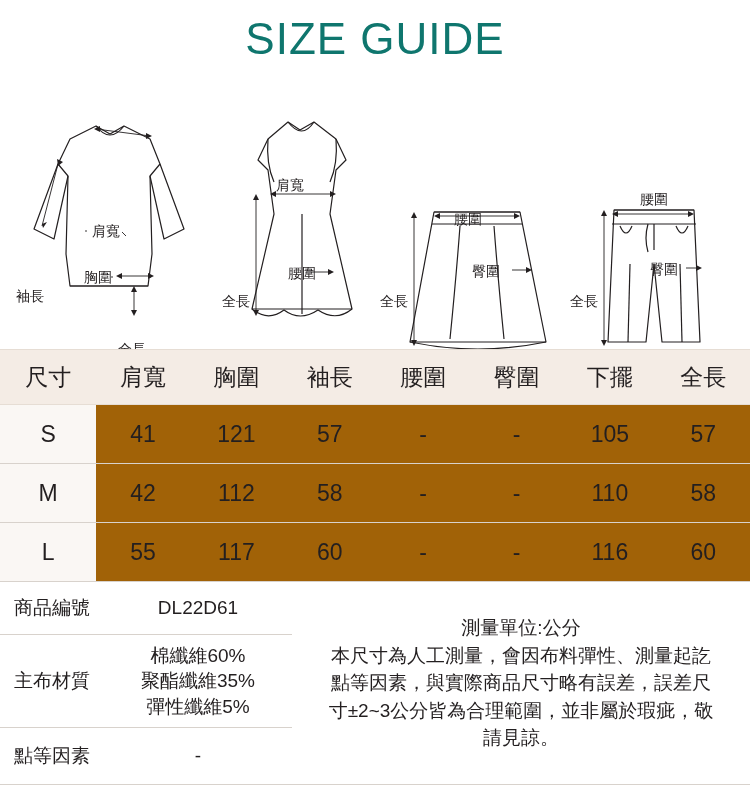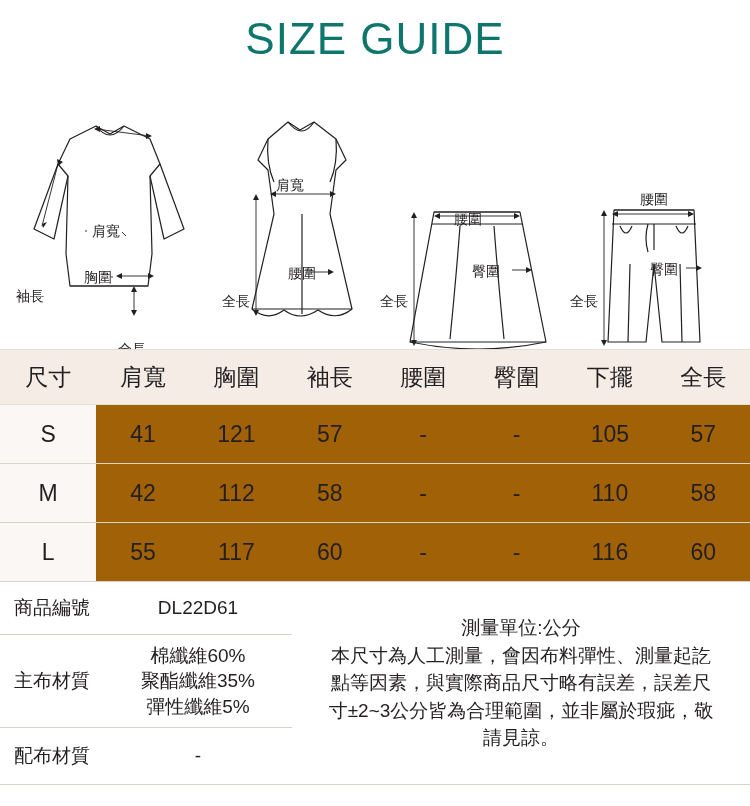--- a/index.html
+++ b/index.html
@@ -322,19 +322,19 @@
       </tr>
       <tr class="row-main">
         <td class="info-label">主布材質</td>
         <td class="info-value">
           <span class="note-line">棉纖維60%</span>
           <span class="note-line">聚酯纖維35%</span>
           <span class="note-line">彈性纖維5%</span>
         </td>
       </tr>
       <tr class="row-sub">
-        <td class="info-label">配布材質</td>
+        <td class="info-label">點等因素</td>
         <td class="info-value">-</td>
       </tr>
     </tbody>
   </table>
 
 </div>
 
 </body></html>

